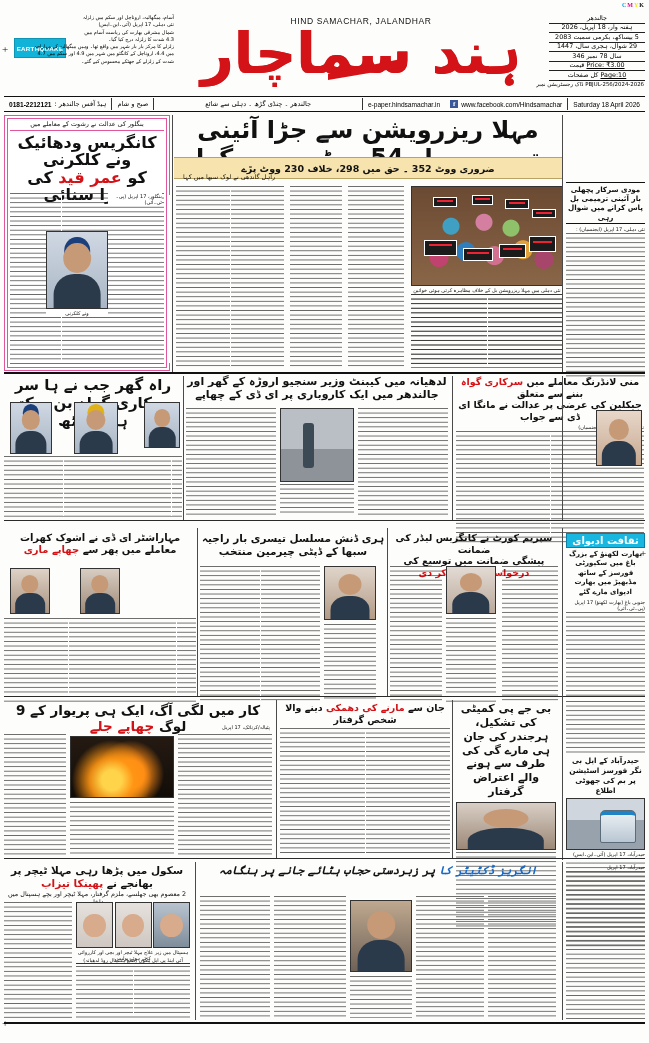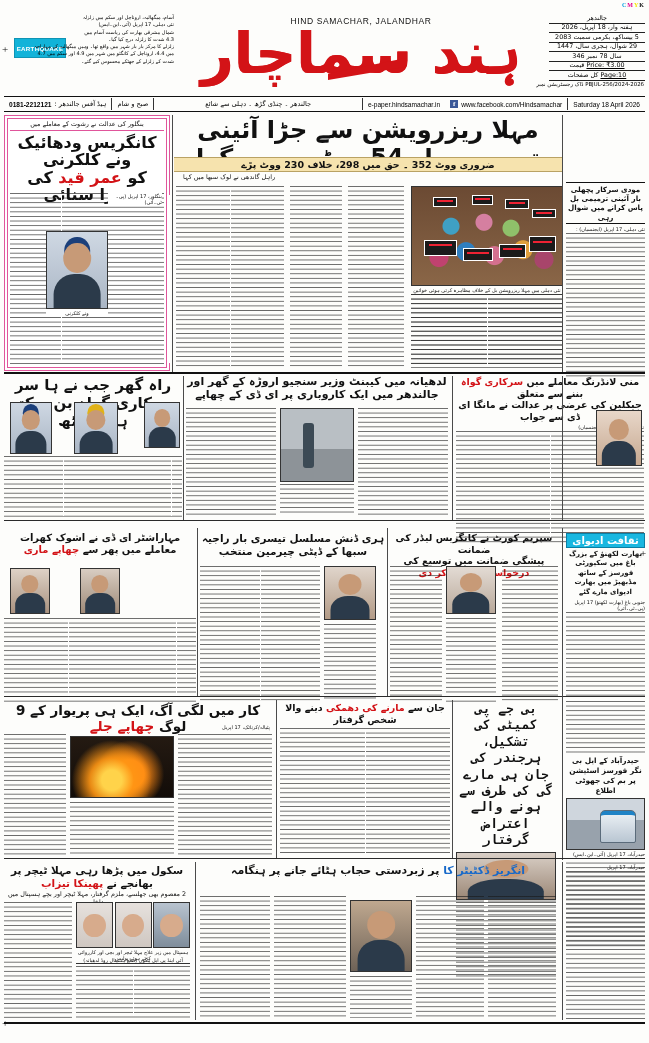--- a/index.html
+++ b/index.html
@@ -277,21 +277,21 @@
         <div class="byline" style="position:absolute;left:36px;top:117px;width:62px;text-align:center;background:#fff;">ونے کلکرنی</div>
         <div class="byline" style="position:absolute;right:2px;top:0;background:#fff;width:54px;">بنگلور، 17 اپریل (پی۔ٹی۔آئی)</div>
       </div>
     </div>
   </div>
 
   <div style="position:absolute;left:174px;top:116px;width:388px;">
     <div class="hl" style="font-size:24px;line-height:1.18;letter-spacing:-1px;">مہلا ریزرویشن سے جڑا آئینی ترمیمی بل 54 ووٹوں سے گرا</div>
   </div>
 
-  <div class="sub-band" style="position:absolute;left:174px;top:157px;width:388px;height:15px;">ضروری ووٹ 352 ۔ حق میں 298، خلاف 230 ووٹ پڑے</div>
+  <div class="sub-band" style="position:absolute;left:174px;top:157px;width:388px;height:22px;">ضروری ووٹ 352 ۔ حق میں 298، خلاف 230 ووٹ پڑے</div>
 
   <div class="kicker" style="position:absolute;left:176px;top:174px;width:106px;text-align:center;">راہل گاندھی نے لوک سبھا میں کہا</div>
 
   <div class="photo crowd" style="position:absolute;left:411px;top:186px;width:152px;height:100px;border:1px solid #333;">
     <div class="placard" style="left:8%;top:54%;width:22%;height:16%">
         <i></i>
       </div>
     <div class="placard" style="left:34%;top:62%;width:20%;height:14%">
         <i></i>
       </div>
@@ -422,21 +422,21 @@
   </div>
 
   <div style="position:absolute;left:280px;top:702px;width:170px;">
     <div class="hl" style="font-size:9.5px;line-height:1.22;">
       جان سے <span class="red">مارنے کی دھمکی</span> دینے والا شخص گرفتار
     </div>
     <div class="body-lines c2" style="height:128px;margin-top:3px;"></div>
   </div>
 
   <div style="position:absolute;left:456px;top:702px;width:100px;">
-    <div class="hl" style="font-size:13px;line-height:1.26;font-family:Liberation Mono, monospace;">بی جے پی کمیٹی کی تشکیل، ہرجندر کی جان ہی مارے گی کی طرف سے ہونے والے اعتراض گرفتار</div>
+    <div class="hl" style="font-size:11px;line-height:1.26;">بی جے پی کمیٹی کی تشکیل، ہرجندر کی جان ہی مارے گی کی طرف سے ہونے والے اعتراض گرفتار</div>
     <div class="photo face" style="width:100px;height:48px;margin-top:3px;border:1px solid #333;background:linear-gradient(#d9cfc6,#9c8877);"></div>
     <div class="body-lines" style="height:78px;margin-top:2px;"></div>
   </div>
 
   <div class="row-rule" style="left:4px;top:858px;width:641px;"></div>
   <div class="col-rule" style="left:276px;top:700px;height:158px;"></div>
   <div class="col-rule" style="left:452px;top:700px;height:158px;"></div>
 
   <div style="position:absolute;left:4px;top:864px;width:186px;">
     <div class="hl" style="font-size:10.5px;line-height:1.22;">
@@ -448,21 +448,21 @@
       <div class="photo h-face" style="border:1px solid #333;"></div>
       <div class="photo h-face" style="border:1px solid #333;"></div>
       <div class="photo h-face" style="border:1px solid #333;background:linear-gradient(#b8c3cf,#7f8d9b);"></div>
     </div>
     <div class="byline" style="position:absolute;left:72px;top:85px;width:114px;text-align:center;">ہسپتال میں زیر علاج مہلا ٹیچر اور بچی اور کارروائی کرتے ہوئے پولیس</div>
     <div class="byline" style="position:absolute;left:72px;top:93px;width:114px;text-align:center;border-bottom:0.8px solid #333;">آئی اینڈ پی ایل مگوں (ضلع ہسپتال روڈ لدھیانہ)</div>
     <div class="body-lines" style="position:absolute;left:0;top:38px;width:68px;height:116px;"></div>
     <div class="body-lines c2" style="position:absolute;left:72px;top:102px;width:114px;height:52px;"></div>
   </div>
 
-  <div style="position:absolute;left:200px;top:864px;width:356px;">
+  <div style="position:absolute;left:200px;top:864px;width:356px;font-style:italic;">
     <div class="hl" style="font-size:11px;line-height:1.22;">
       <span class="blue">انگریز ڈکٹیٹر کا</span>
       <span>پر زبردستی حجاب ہٹائے جانے پر ہنگامہ</span>
     </div>
     <div class="photo face" style="position:absolute;left:150px;top:36px;width:62px;height:72px;border:1px solid #333;background:linear-gradient(#bfa88f,#6e6257);"></div>
     <div class="body-lines" style="position:absolute;left:0;top:32px;width:70px;height:122px;"></div>
     <div class="body-lines" style="position:absolute;left:74px;top:32px;width:72px;height:122px;"></div>
     <div class="body-lines" style="position:absolute;left:216px;top:32px;width:68px;height:122px;"></div>
     <div class="body-lines" style="position:absolute;left:288px;top:32px;width:68px;height:122px;"></div>
     <div class="body-lines" style="position:absolute;left:150px;top:112px;width:62px;height:42px;"></div>

